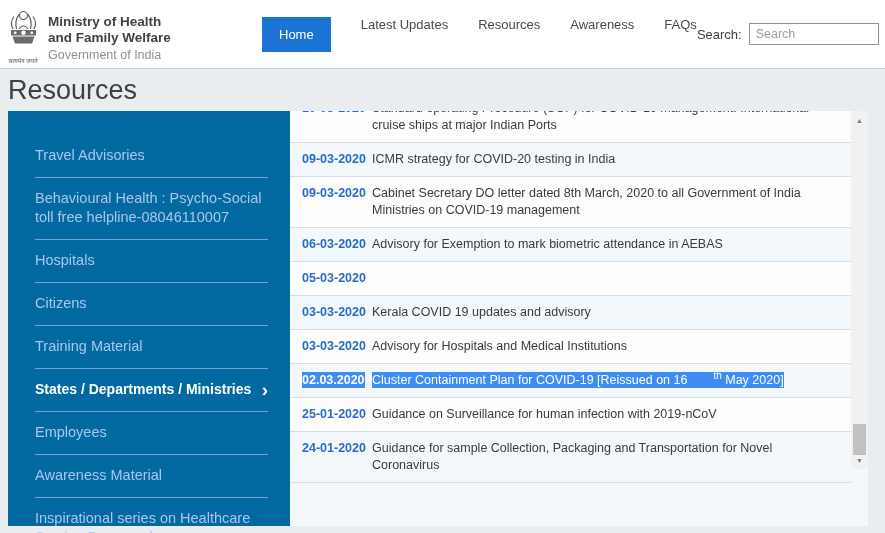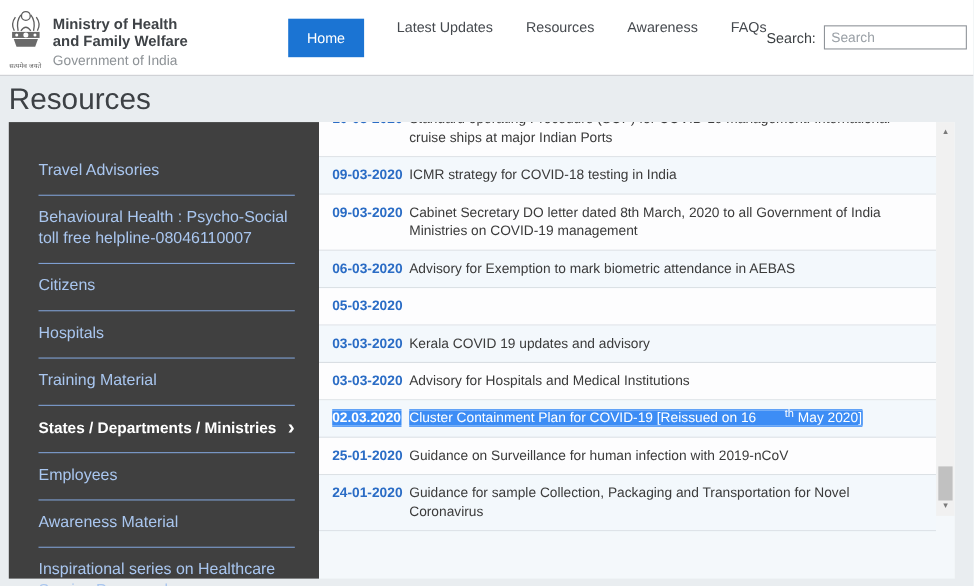--- a/index.html
+++ b/index.html
@@ -32,21 +32,21 @@
     font-family:"Liberation Sans","DejaVu Sans",sans-serif;
   }
   .search-input::placeholder { color:#9aa0a6; }
   
   .page-title {
     font-size:27px; font-weight:400; color:#3d4145;
     padding:7px 0 7px 8px; line-height:28px;
   }
   
   .content { display:flex; margin:0 17px 8px 8px; height:415px; }
-  .sidebar { width:282px; flex:none; background:#404040; }
+  .sidebar { width:282px; flex:none; background:#0369a1; }
   .side-list { list-style:none; padding:24px 22px 0 27px; }
   .side-item {
     padding:11px 0 12px; border-bottom:1px solid #7e9fd2;
     color:#a9c6ef; font-size:14.5px; line-height:19px; cursor:pointer; position:relative;
   }
   .side-item.active { color:#ffffff; font-weight:bold; font-size:14px; white-space:nowrap; padding-right:20px; }
   .side-item .chev {
     position:absolute; right:0; top:50%; transform:translateY(-54%);
     font-size:19px; font-weight:bold; color:#ffffff; line-height:19px;
   }
@@ -124,39 +124,39 @@
   </div>
 </div>
 
 <h1 class="page-title">Resources</h1>
 
 <div class="content">
   <aside class="sidebar">
     <ul class="side-list">
         <li class="side-item"><span>Travel Advisories</span></li>
         <li class="side-item"><span>Behavioural Health : Psycho-Social toll free helpline-08046110007</span></li>
+        <li class="side-item"><span>Hospitals</span></li>
         <li class="side-item"><span>Citizens</span></li>
-        <li class="side-item"><span>Hospitals</span></li>
         <li class="side-item"><span>Training Material</span></li>
         <li class="side-item active"><span>States / Departments / Ministries</span><span class="chev">›</span></li>
         <li class="side-item"><span>Employees</span></li>
         <li class="side-item"><span>Awareness Material</span></li>
         <li class="side-item"><span>Inspirational series on Healthcare Service Personnel</span></li>
       </ul>
   </aside>
 
   <main class="main">
     <div class="rows">
         <div class="row clipped">
           <span class="date"><span class="hl">10-03-2020</span></span>
           <a class="text"><span class="hl">Standard operating Procedure (SOP) for COVID-19 management: International cruise ships at major Indian Ports</span></a>
         </div>
         <div class="row">
           <span class="date"><span class="hl">09-03-2020</span></span>
-          <a class="text"><span class="hl">ICMR strategy for COVID-18 testing in India</span></a>
+          <a class="text"><span class="hl">ICMR strategy for COVID-20 testing in India</span></a>
         </div>
         <div class="row">
           <span class="date"><span class="hl">09-03-2020</span></span>
           <a class="text"><span class="hl">Cabinet Secretary DO letter dated 8th March, 2020 to all Government of India Ministries on COVID-19 management</span></a>
         </div>
         <div class="row">
           <span class="date"><span class="hl">06-03-2020</span></span>
           <a class="text"><span class="hl">Advisory for Exemption to mark biometric attendance in AEBAS</span></a>
         </div>
         <div class="row">

